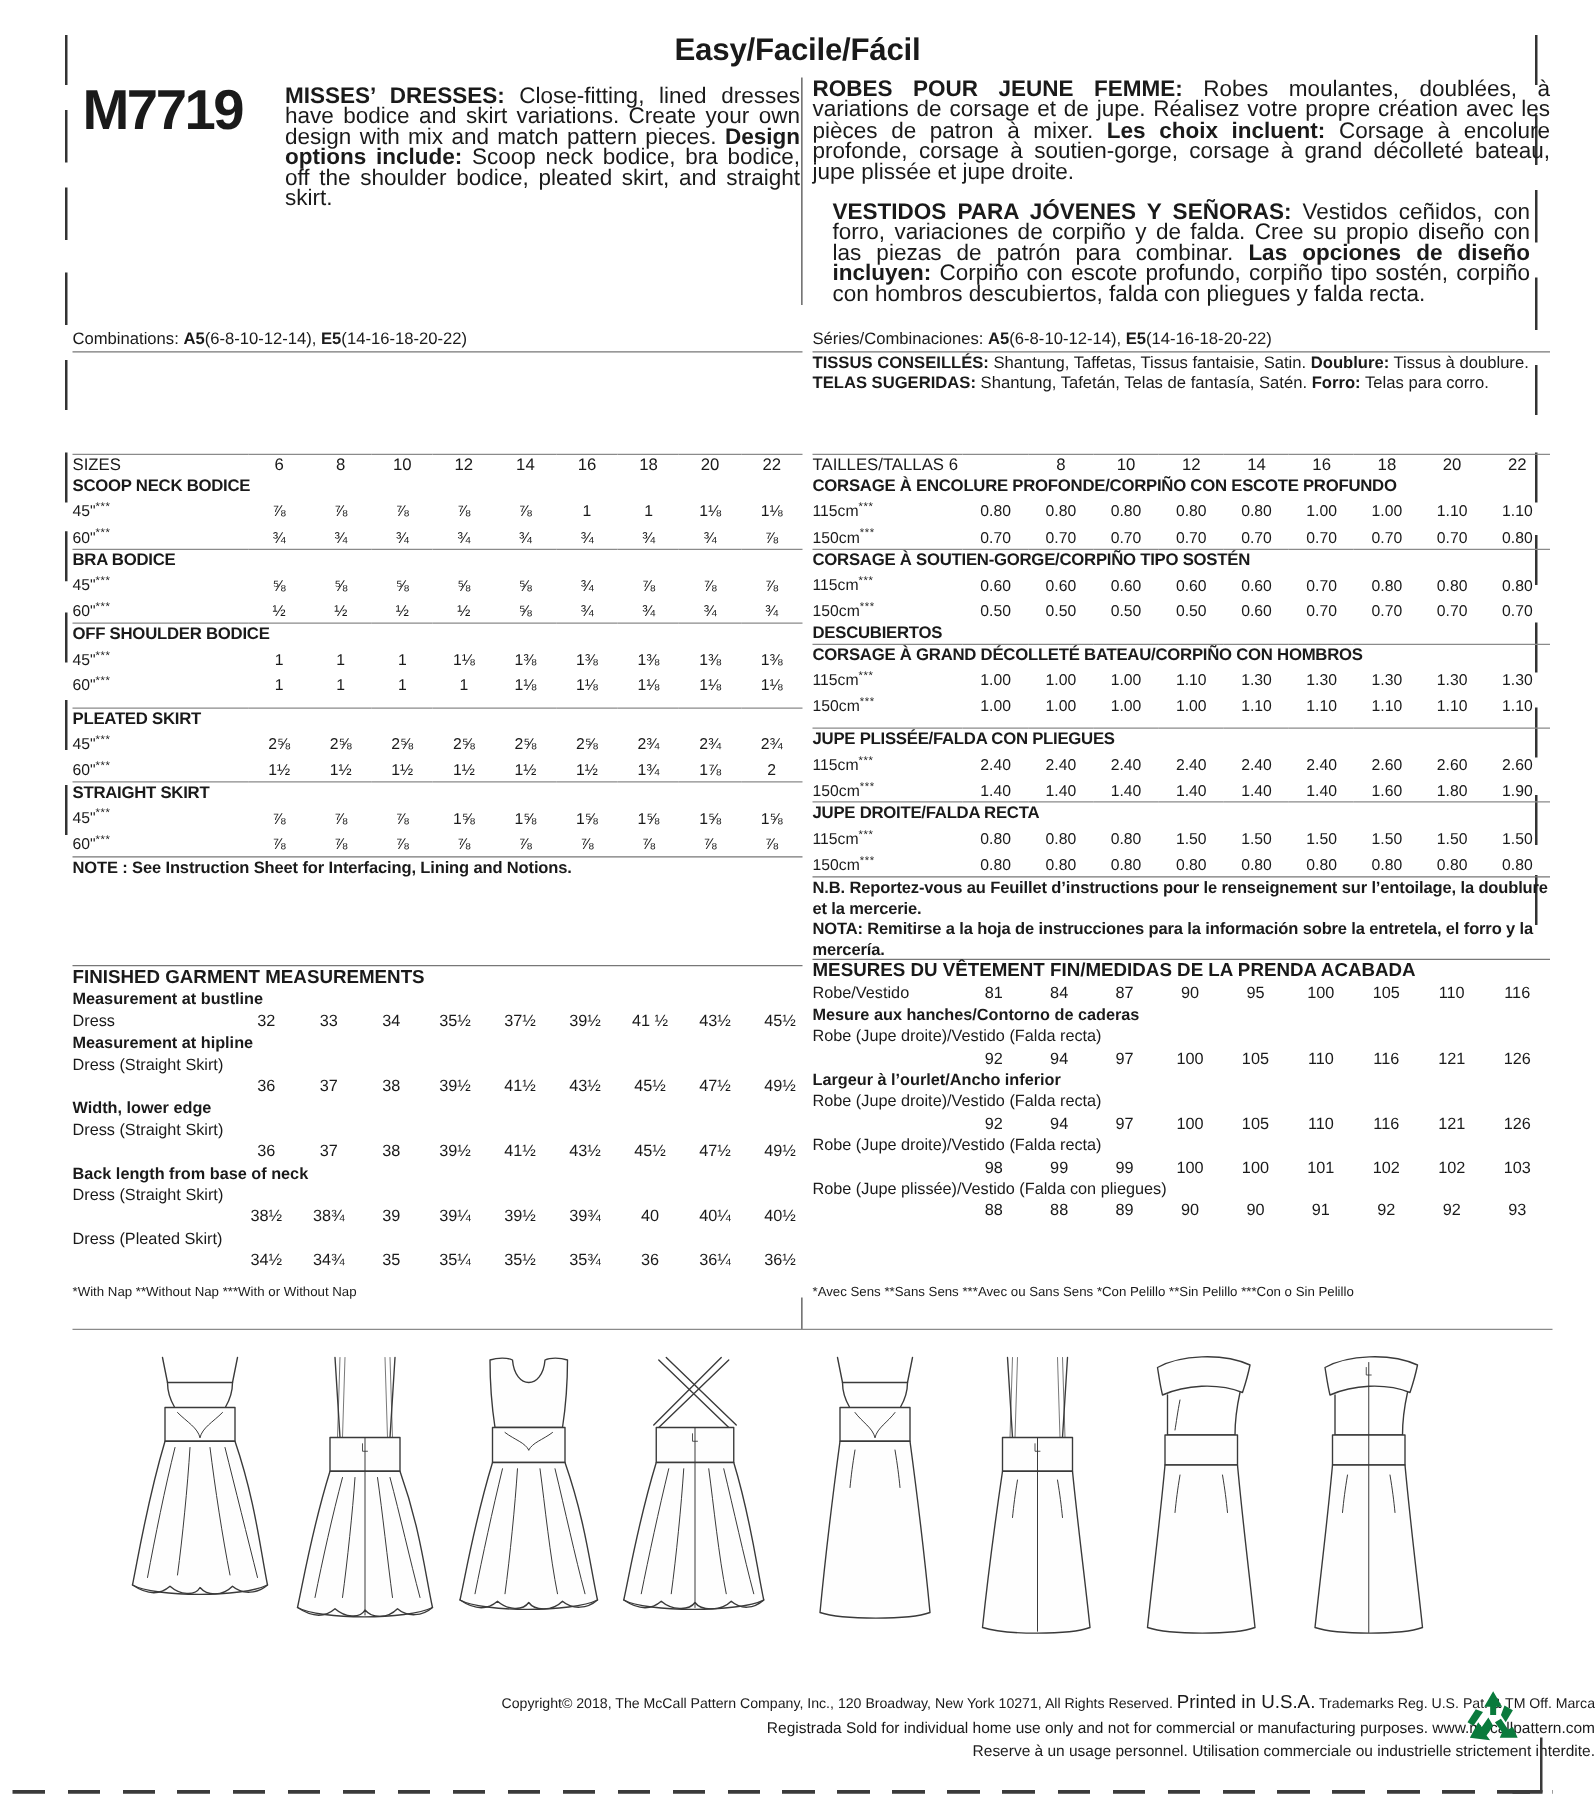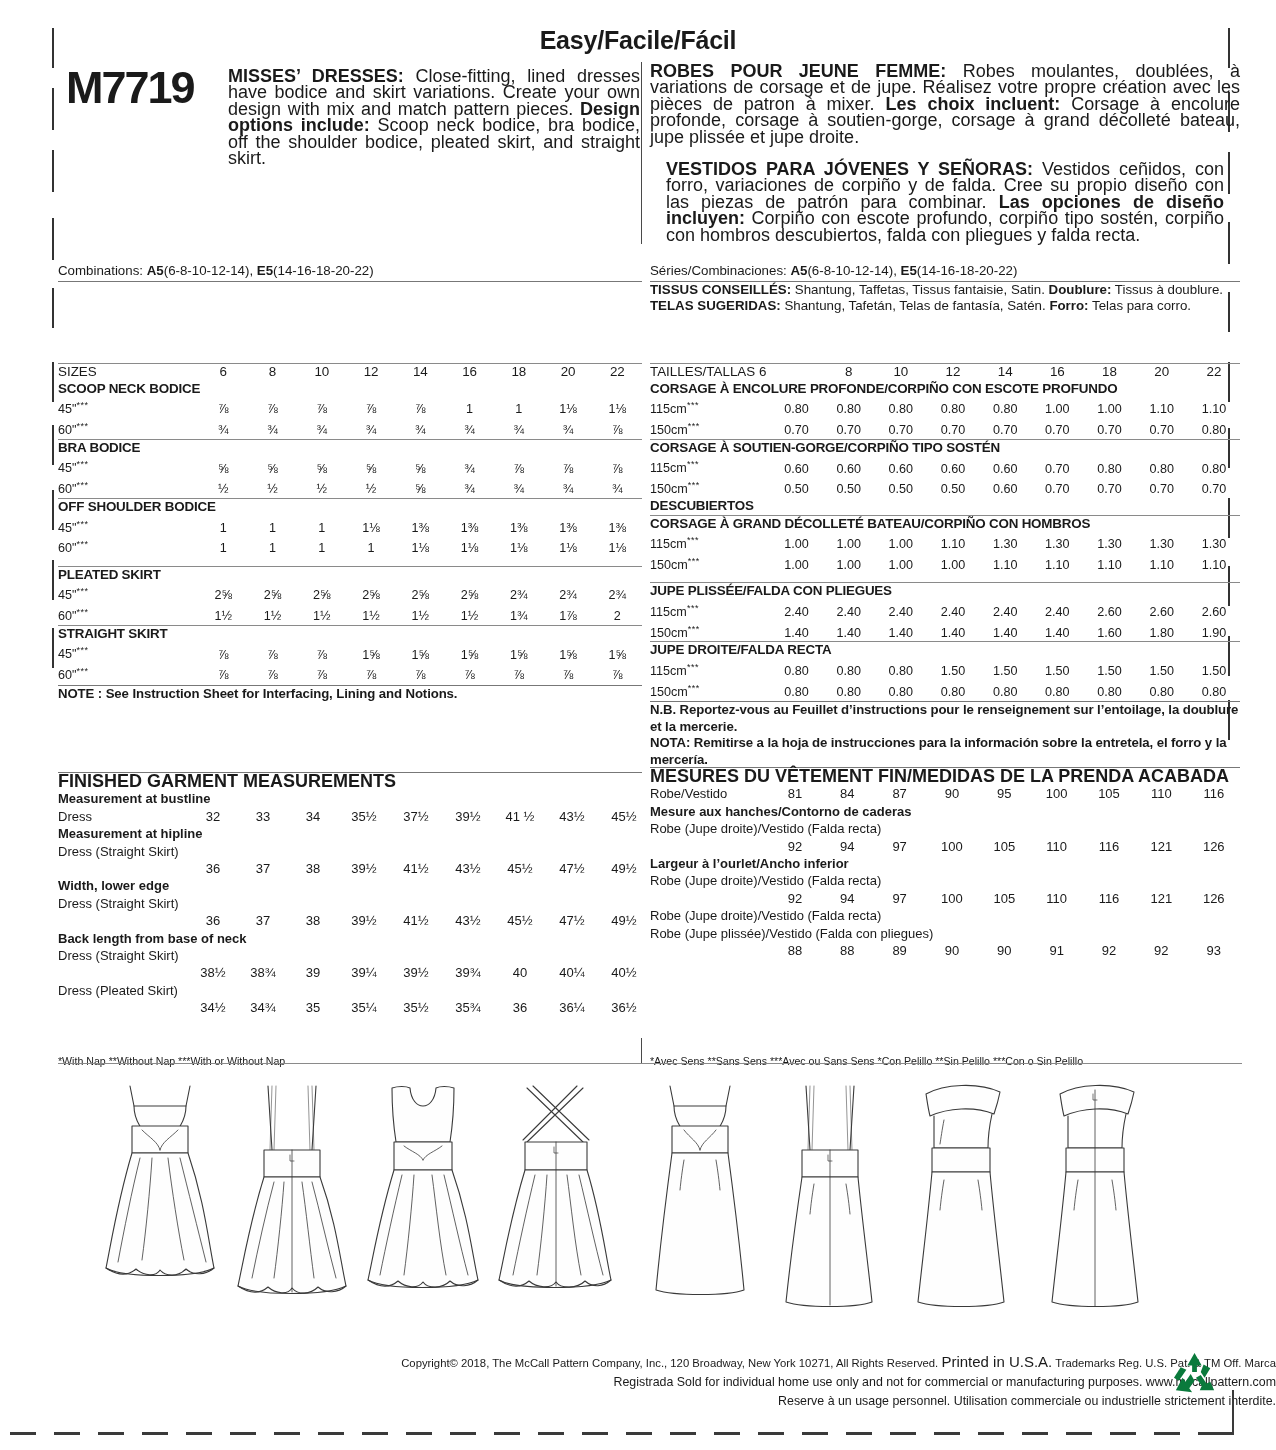--- a/index.html
+++ b/index.html
@@ -62,24 +62,24 @@
   .note { font-size:13.2px; font-weight:bold; line-height:16.5px; letter-spacing:-0.1px;}
   .note-r { font-weight:bold; }
 
   
   .fgm { position:absolute; font-size:13px; }
   .fgm-l { left:58px; top:771px; width:584px; }
   .fgm-r { left:650px; top:766px; width:590px; }
   table.m { border-collapse:collapse; width:100%; table-layout:fixed; }
   table.m td { padding:0; line-height:17.4px; vertical-align:bottom; white-space:nowrap; }
   .m-h td { font-weight:bold; }
-  .m-t td { font-weight:bold; font-size:18px; }
+  .m-t td { font-weight:bold; font-size:15px; }
 
   
-  .fn { position:absolute; font-size:10.6px; top:1028px;margin-top:27px; }
+  .fn { position:absolute; font-size:10.6px; top:1028px; }
   .fn-l { left:58px; }
   .fn-r { left:650px; }
   .fn-line { position:absolute; left:58px; top:1063px; width:1184px; height:1px; background:#8a8a8a; }
   .fn-div { position:absolute; left:641px; top:1038px; width:1px; height:26px; background:#4a4a4a; }
 
   
   .illos { position:absolute; left:60px; top:1080px; width:1180px; height:240px; }
 
   
   .footer { position:absolute; left:0; top:1352px; width:1276px; text-align:right;
@@ -668,20 +668,32 @@
             <td class="num">105</td>
             <td class="num">110</td>
             <td class="num">116</td>
             <td class="num">121</td>
             <td class="num">126</td>
           </tr>
           <tr>
             <td colspan="10" class="lbl">Robe (Jupe droite)/Vestido (Falda recta)</td>
           </tr>
           <tr>
+            <td class="lbl"></td>
+            <td class="num">98</td>
+            <td class="num">99</td>
+            <td class="num">99</td>
+            <td class="num">100</td>
+            <td class="num">100</td>
+            <td class="num">101</td>
+            <td class="num">102</td>
+            <td class="num">102</td>
+            <td class="num">103</td>
+          </tr>
+          <tr>
             <td colspan="10" class="lbl">Robe (Jupe plissée)/Vestido (Falda con pliegues)</td>
           </tr>
           <tr>
             <td class="lbl"></td>
             <td class="num">88</td>
             <td class="num">88</td>
             <td class="num">89</td>
             <td class="num">90</td>
             <td class="num">90</td>
             <td class="num">91</td>

